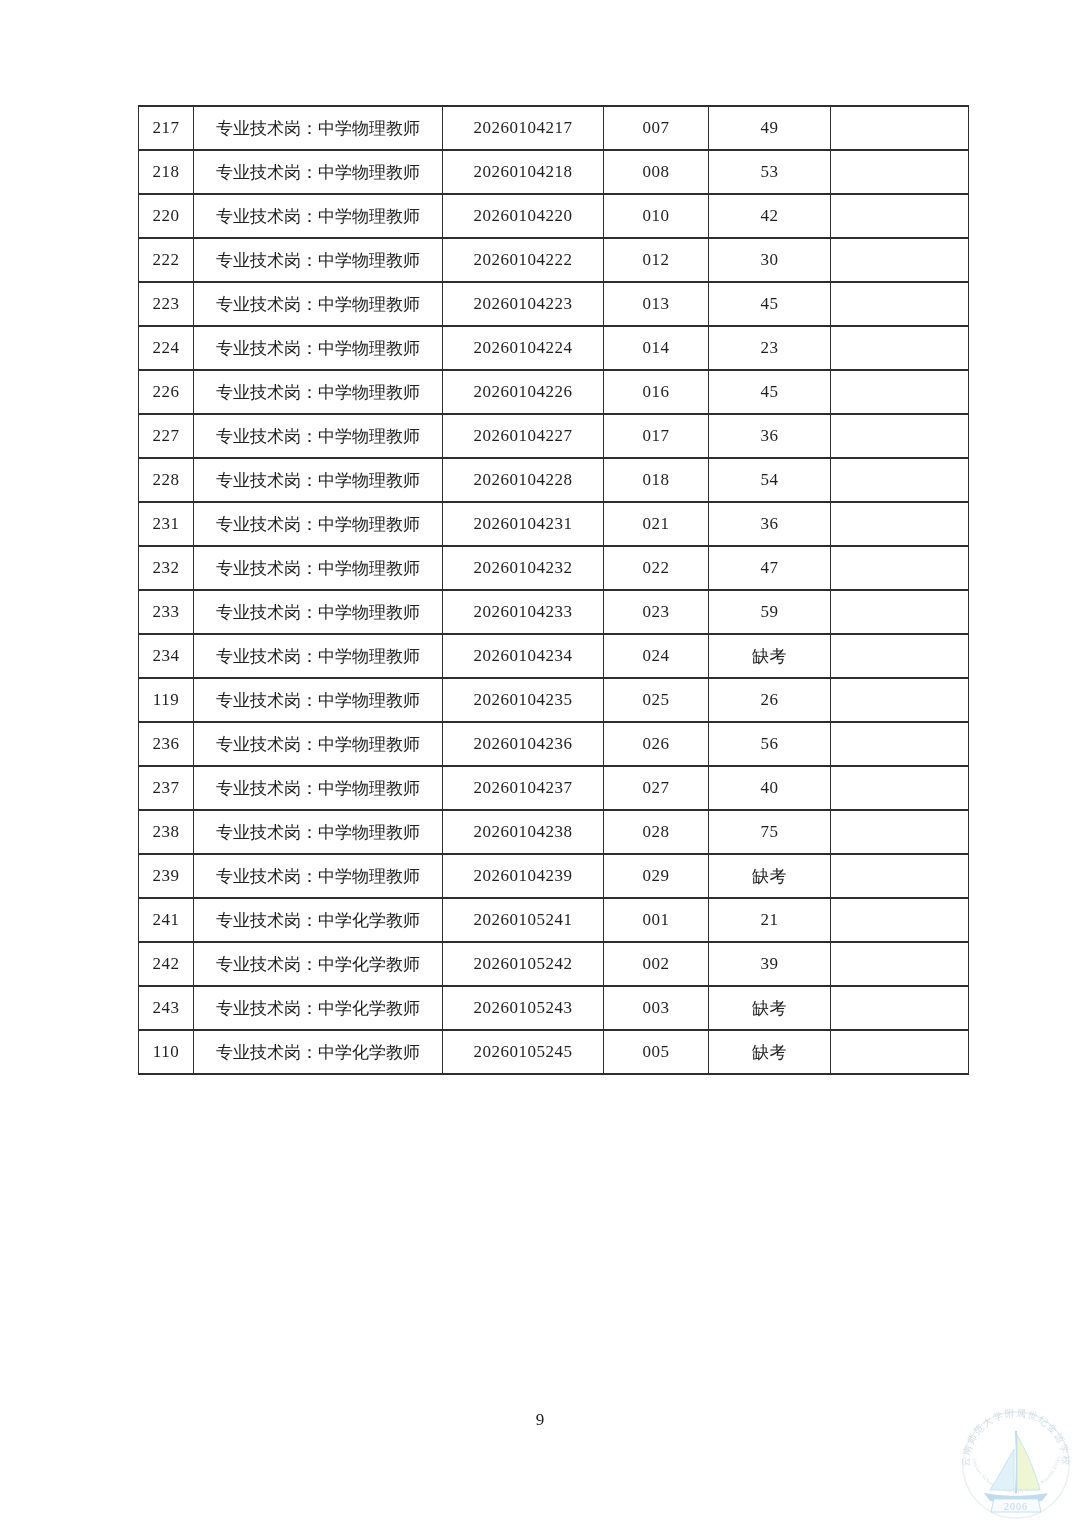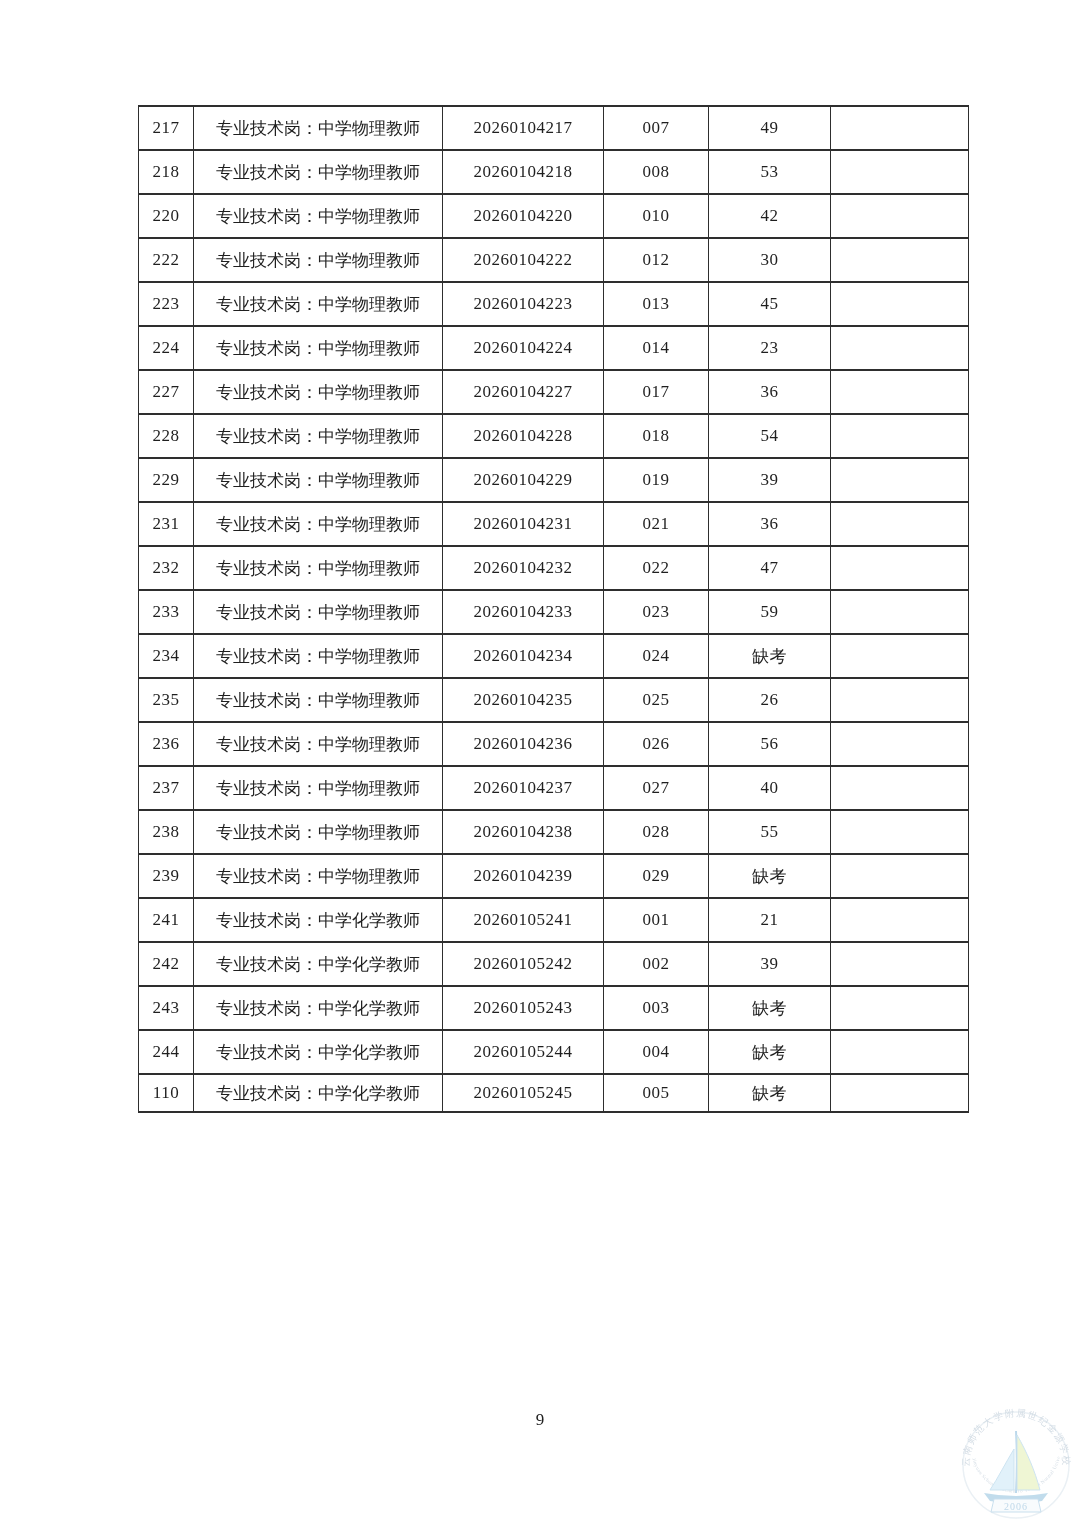--- a/index.html
+++ b/index.html
@@ -120,44 +120,44 @@
         </tr>
         <tr>
           <td class="cell-seq">224</td>
           <td class="cell-position">专业技术岗：中学物理教师</td>
           <td class="cell-candidate-id">20260104224</td>
           <td class="cell-exam-no">014</td>
           <td class="cell-score">23</td>
           <td class="cell-remark"></td>
         </tr>
         <tr>
+          <td class="cell-seq">226</td>
+          <td class="cell-position">专业技术岗：中学物理教师</td>
+          <td class="cell-candidate-id">20260104226</td>
+          <td class="cell-exam-no">016</td>
+          <td class="cell-score">45</td>
+          <td class="cell-remark"></td>
+        </tr>
+        <tr>
           <td class="cell-seq">227</td>
           <td class="cell-position">专业技术岗：中学物理教师</td>
           <td class="cell-candidate-id">20260104227</td>
           <td class="cell-exam-no">017</td>
           <td class="cell-score">36</td>
           <td class="cell-remark"></td>
         </tr>
         <tr>
           <td class="cell-seq">228</td>
           <td class="cell-position">专业技术岗：中学物理教师</td>
           <td class="cell-candidate-id">20260104228</td>
           <td class="cell-exam-no">018</td>
           <td class="cell-score">54</td>
           <td class="cell-remark"></td>
         </tr>
         <tr>
-          <td class="cell-seq">229</td>
-          <td class="cell-position">专业技术岗：中学物理教师</td>
-          <td class="cell-candidate-id">20260104229</td>
-          <td class="cell-exam-no">019</td>
-          <td class="cell-score">39</td>
-          <td class="cell-remark"></td>
-        </tr>
-        <tr>
           <td class="cell-seq">231</td>
           <td class="cell-position">专业技术岗：中学物理教师</td>
           <td class="cell-candidate-id">20260104231</td>
           <td class="cell-exam-no">021</td>
           <td class="cell-score">36</td>
           <td class="cell-remark"></td>
         </tr>
         <tr>
           <td class="cell-seq">232</td>
           <td class="cell-position">专业技术岗：中学物理教师</td>
@@ -176,21 +176,21 @@
         </tr>
         <tr>
           <td class="cell-seq">234</td>
           <td class="cell-position">专业技术岗：中学物理教师</td>
           <td class="cell-candidate-id">20260104234</td>
           <td class="cell-exam-no">024</td>
           <td class="cell-score">缺考</td>
           <td class="cell-remark"></td>
         </tr>
         <tr>
-          <td class="cell-seq">235</td>
+          <td class="cell-seq">119</td>
           <td class="cell-position">专业技术岗：中学物理教师</td>
           <td class="cell-candidate-id">20260104235</td>
           <td class="cell-exam-no">025</td>
           <td class="cell-score">26</td>
           <td class="cell-remark"></td>
         </tr>
         <tr>
           <td class="cell-seq">236</td>
           <td class="cell-position">专业技术岗：中学物理教师</td>
           <td class="cell-candidate-id">20260104236</td>
@@ -204,21 +204,21 @@
           <td class="cell-candidate-id">20260104237</td>
           <td class="cell-exam-no">027</td>
           <td class="cell-score">40</td>
           <td class="cell-remark"></td>
         </tr>
         <tr>
           <td class="cell-seq">238</td>
           <td class="cell-position">专业技术岗：中学物理教师</td>
           <td class="cell-candidate-id">20260104238</td>
           <td class="cell-exam-no">028</td>
-          <td class="cell-score">55</td>
+          <td class="cell-score">75</td>
           <td class="cell-remark"></td>
         </tr>
         <tr>
           <td class="cell-seq">239</td>
           <td class="cell-position">专业技术岗：中学物理教师</td>
           <td class="cell-candidate-id">20260104239</td>
           <td class="cell-exam-no">029</td>
           <td class="cell-score">缺考</td>
           <td class="cell-remark"></td>
         </tr>
@@ -236,28 +236,20 @@
           <td class="cell-candidate-id">20260105242</td>
           <td class="cell-exam-no">002</td>
           <td class="cell-score">39</td>
           <td class="cell-remark"></td>
         </tr>
         <tr>
           <td class="cell-seq">243</td>
           <td class="cell-position">专业技术岗：中学化学教师</td>
           <td class="cell-candidate-id">20260105243</td>
           <td class="cell-exam-no">003</td>
-          <td class="cell-score">缺考</td>
-          <td class="cell-remark"></td>
-        </tr>
-        <tr>
-          <td class="cell-seq">244</td>
-          <td class="cell-position">专业技术岗：中学化学教师</td>
-          <td class="cell-candidate-id">20260105244</td>
-          <td class="cell-exam-no">004</td>
           <td class="cell-score">缺考</td>
           <td class="cell-remark"></td>
         </tr>
         <tr>
           <td class="cell-seq">110</td>
           <td class="cell-position">专业技术岗：中学化学教师</td>
           <td class="cell-candidate-id">20260105245</td>
           <td class="cell-exam-no">005</td>
           <td class="cell-score">缺考</td>
           <td class="cell-remark"></td>

